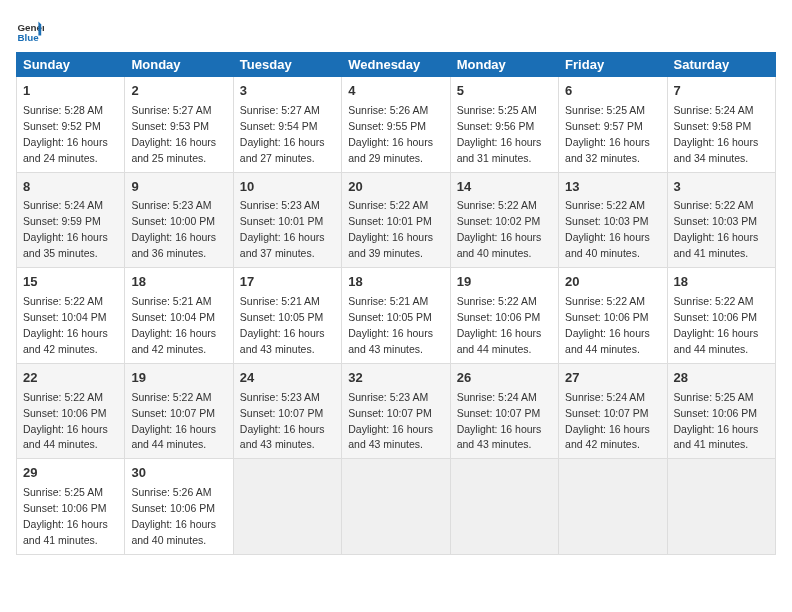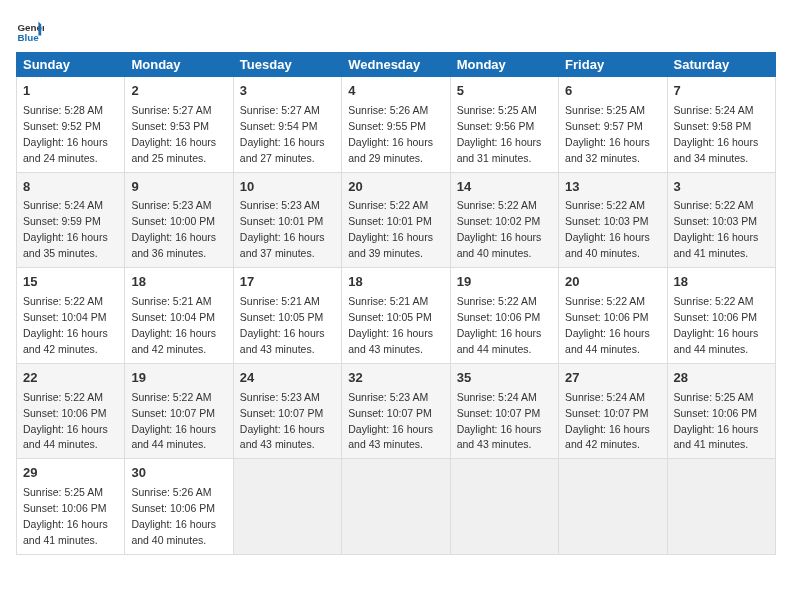--- a/index.html
+++ b/index.html
@@ -148,21 +148,21 @@
         <td><span class="day-number">18</span><span class="day-info">Sunrise: 5:21 AM<br>Sunset: 10:05 PM<br>Daylight: 16 hours and 43 minutes.</span></td>
         <td><span class="day-number">19</span><span class="day-info">Sunrise: 5:22 AM<br>Sunset: 10:06 PM<br>Daylight: 16 hours and 44 minutes.</span></td>
         <td><span class="day-number">20</span><span class="day-info">Sunrise: 5:22 AM<br>Sunset: 10:06 PM<br>Daylight: 16 hours and 44 minutes.</span></td>
         <td><span class="day-number">18</span><span class="day-info">Sunrise: 5:22 AM<br>Sunset: 10:06 PM<br>Daylight: 16 hours and 44 minutes.</span></td>
       </tr>
       <tr>
         <td><span class="day-number">22</span><span class="day-info">Sunrise: 5:22 AM<br>Sunset: 10:06 PM<br>Daylight: 16 hours and 44 minutes.</span></td>
         <td><span class="day-number">19</span><span class="day-info">Sunrise: 5:22 AM<br>Sunset: 10:07 PM<br>Daylight: 16 hours and 44 minutes.</span></td>
         <td><span class="day-number">24</span><span class="day-info">Sunrise: 5:23 AM<br>Sunset: 10:07 PM<br>Daylight: 16 hours and 43 minutes.</span></td>
         <td><span class="day-number">32</span><span class="day-info">Sunrise: 5:23 AM<br>Sunset: 10:07 PM<br>Daylight: 16 hours and 43 minutes.</span></td>
-        <td><span class="day-number">35</span><span class="day-info">Sunrise: 5:24 AM<br>Sunset: 10:07 PM<br>Daylight: 16 hours and 43 minutes.</span></td>
+        <td><span class="day-number">26</span><span class="day-info">Sunrise: 5:24 AM<br>Sunset: 10:07 PM<br>Daylight: 16 hours and 43 minutes.</span></td>
         <td><span class="day-number">27</span><span class="day-info">Sunrise: 5:24 AM<br>Sunset: 10:07 PM<br>Daylight: 16 hours and 42 minutes.</span></td>
         <td><span class="day-number">28</span><span class="day-info">Sunrise: 5:25 AM<br>Sunset: 10:06 PM<br>Daylight: 16 hours and 41 minutes.</span></td>
       </tr>
       <tr>
         <td><span class="day-number">29</span><span class="day-info">Sunrise: 5:25 AM<br>Sunset: 10:06 PM<br>Daylight: 16 hours and 41 minutes.</span></td>
         <td><span class="day-number">30</span><span class="day-info">Sunrise: 5:26 AM<br>Sunset: 10:06 PM<br>Daylight: 16 hours and 40 minutes.</span></td>
         <td class="empty-cell"></td>
         <td class="empty-cell"></td>
         <td class="empty-cell"></td>
         <td class="empty-cell"></td>

